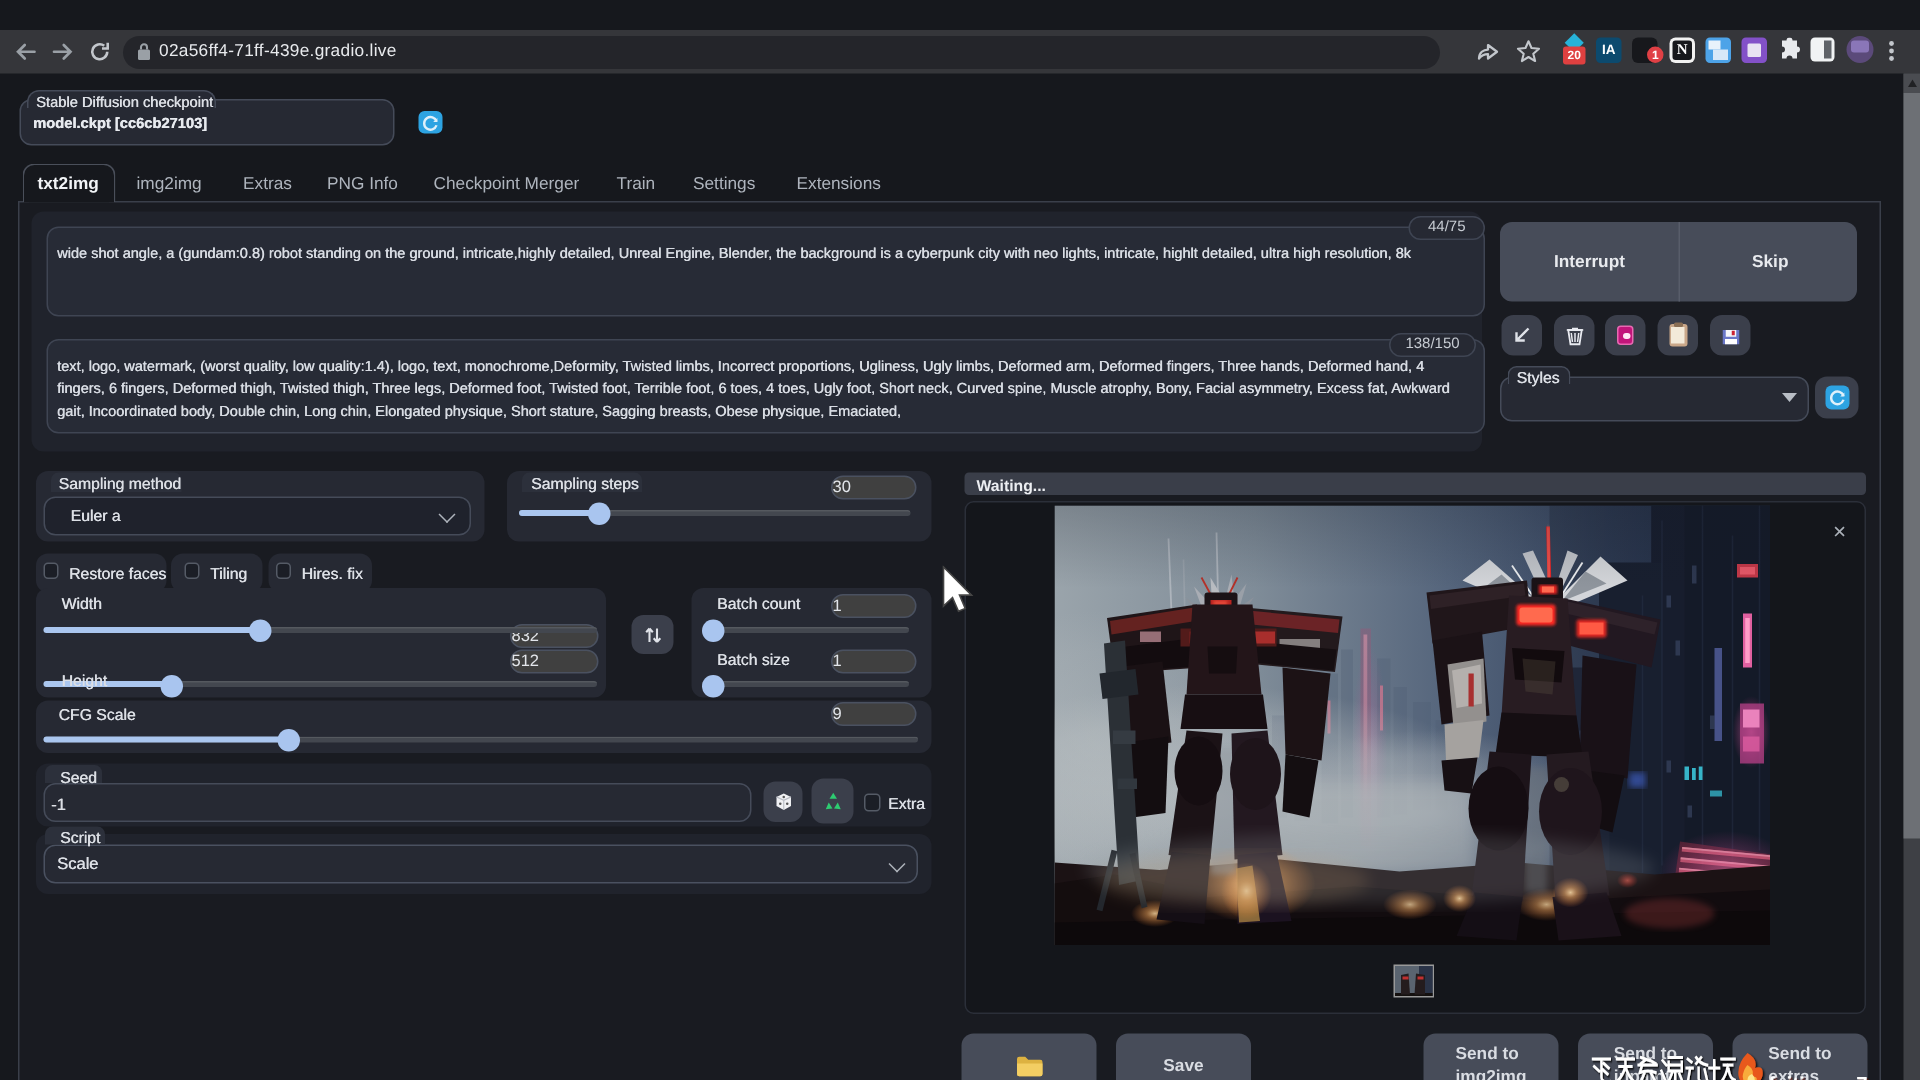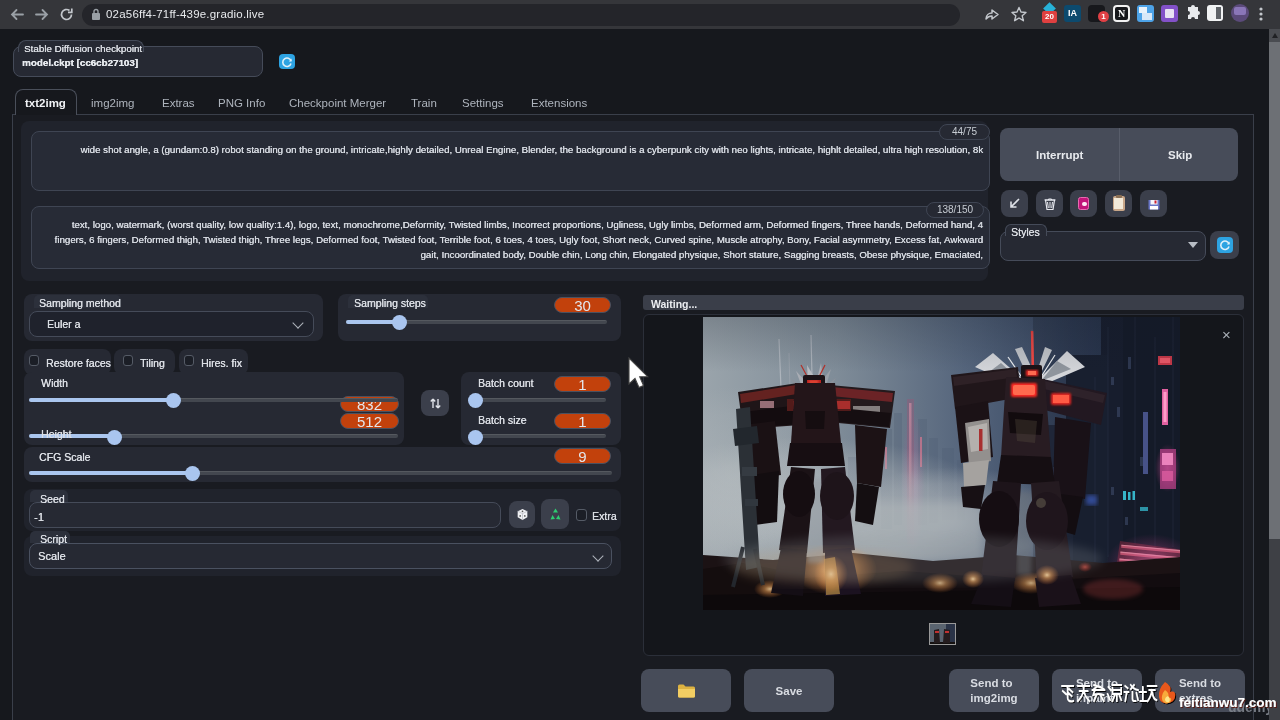--- a/index.html
+++ b/index.html
@@ -1,48 +1,48 @@
 <!DOCTYPE html>
 <html><head>
 <meta charset="utf-8">
 <style>
 * { margin:0; padding:0; box-sizing:border-box; }
 html,body { width:1280px; height:720px; overflow:hidden; background:#16181d;
   font-family:"Liberation Sans", sans-serif; }
 .abs { position:absolute; }
-#stage { position:relative; width:1280px; height:636px; }
+#stage { position:relative; width:1280px; height:636px;margin-top:20px; }
 
 
 #chrome { position:absolute; left:0; top:0; width:1280px; height:29px; background:#35363a; }
 #urlbar { position:absolute; left:82px; top:3.5px; width:878px; height:22px; border-radius:11px;
   background:#24252a; }
 #urltext { position:absolute; left:106px; top:8px; font-size:11.5px; color:#e8eaed; letter-spacing:.2px; }
 
 #sbar { position:absolute; right:0; top:29px; width:11px; height:691px; background:#3e4045; }
 #sbtn { position:absolute; right:0; top:29px; width:11px; height:13px; background:#4a4c51; }
 #sthumb { position:absolute; right:0; top:42px; width:11px; height:497px; background:#6d7075; }
 
 
 .blk { position:absolute; background:#262933; border-radius:8px; }
 .lab { position:absolute; color:#dcdfe5; font-size:10.5px; white-space:nowrap; z-index:3; text-shadow:0.3px 0 0 currentColor; }
 .inp { position:absolute; background:#1f222c; border:1px solid #454b59; border-radius:8px; color:#e3e6eb; z-index:1; }
-.num { position:absolute; background:#c2410c; border:1px solid #4a5160; border-radius:8px;
-  color:#e3e6eb; font-size:15px; text-align:center; }
+.num { position:absolute; background:#404040; border:1px solid #4a5160; border-radius:8px;
+  color:#e3e6eb; font-size:11px; }
 .chev { position:absolute; width:8px; height:8px; border-right:1.6px solid #aeb3bb; border-bottom:1.6px solid #aeb3bb; transform:rotate(45deg); }
 .track { position:absolute; height:4px; border-radius:2px; background:#43474f; border-top:1px solid #55595f; }
 .fill { position:absolute; height:4px; border-radius:2px; background:#aac6ef; }
 .handle { position:absolute; width:15px; height:15px; border-radius:50%; background:#a9c5ef; }
 .cb { position:absolute; width:13px; height:13px; background:#1b1e26; border:1px solid #555b66; border-radius:3px; }
 .btn { position:absolute; background:#474c59; border-radius:8px; color:#e8eaee;
   font-weight:bold; display:flex; align-items:center; justify-content:center; }
 .sbtn2 { position:absolute; background:#3b3f4b; border-radius:8px; display:flex; align-items:center; justify-content:center; }
 
 
 .ta { position:absolute; background:#272b36; border:1px solid #3f4553; border-radius:8px;
-  color:#d8dce3; font-size:9.7px; line-height:15.2px; padding:10px 6px 5px 6px; letter-spacing:0; text-shadow:0.3px 0 0 currentColor;text-align:right; }
+  color:#d8dce3; font-size:9.7px; line-height:15.2px; padding:10px 6px 5px 6px; letter-spacing:0; text-shadow:0.3px 0 0 currentColor; }
 .cnt { position:absolute; background:#262933; border:1px solid #3f4553; border-radius:8px;
   color:#c7ccd3; font-size:10px; text-align:center; line-height:14px; }
 </style>
 </head>
 <body>
 <div id="stage">
 
   <div id="chrome">
     <svg class="abs" style="left:9px;top:6px" width="64" height="17" viewBox="0 0 64 17">
       <g stroke="#9aa0a6" stroke-width="1.8" fill="none" stroke-linecap="round">

